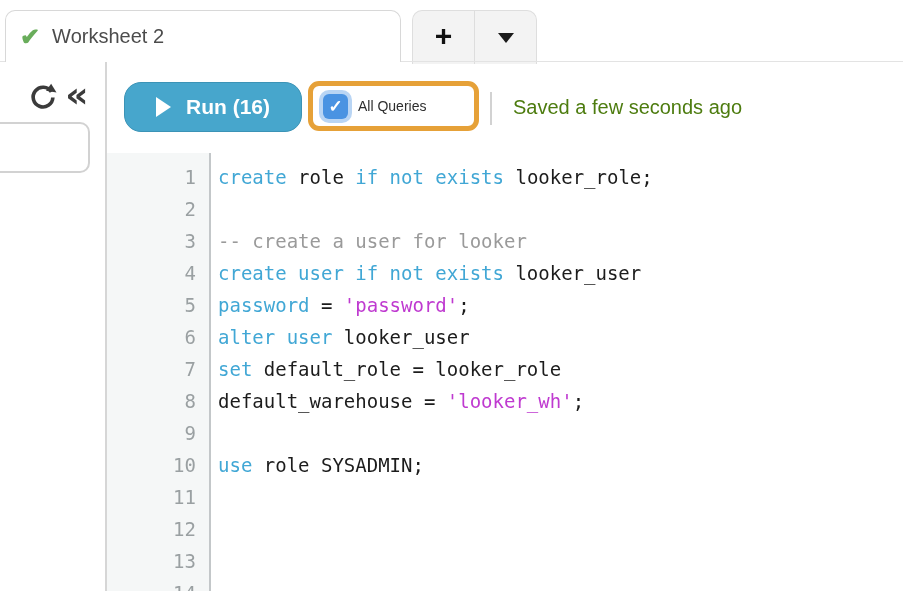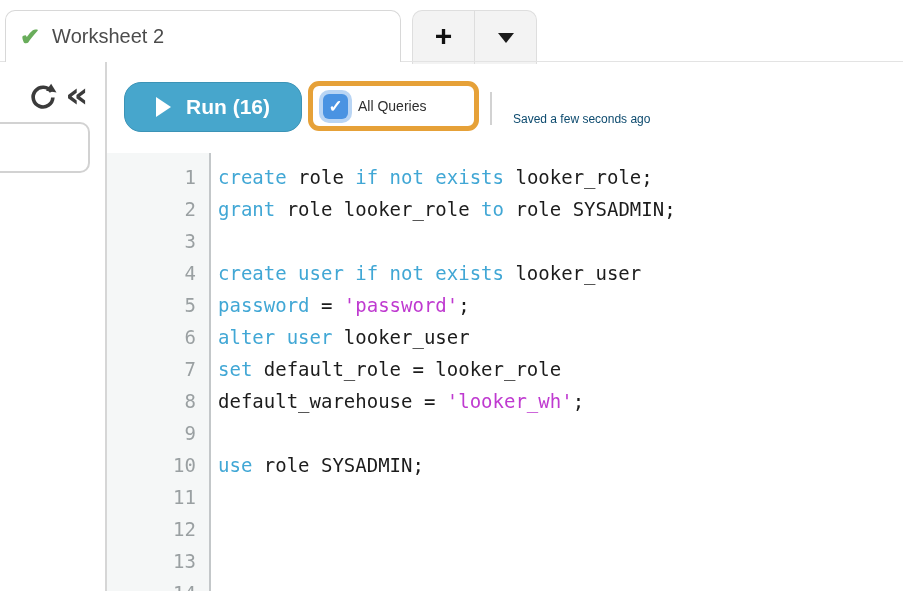--- a/index.html
+++ b/index.html
@@ -39,21 +39,21 @@
       border-bottom:10px solid transparent;}
   .run-label{color:#fff;font-size:21px;font-weight:bold;}
   .aq-highlight{position:absolute;left:308px;top:81px;width:171px;height:50px;
       border:5px solid var(--orange);border-radius:11px;box-sizing:border-box;background:#fff;
       display:flex;align-items:center;padding-left:10px;gap:10px;}
   .aq-checkbox{width:25px;height:25px;background:var(--cb-blue);border-radius:6px;
       box-shadow:0 0 0 4px #b9d5f4;display:flex;align-items:center;justify-content:center;
       color:#fff;font-size:17px;font-weight:bold;cursor:pointer;flex:0 0 auto;}
   .aq-label{font-size:14px;color:#2e2e2e;cursor:pointer;}
   .toolbar-sep{position:absolute;left:490px;top:92px;width:2px;height:33px;background:#d2d2d2;}
-  .saved-status{position:absolute;left:513px;top:112px;font-size:12px;color:#0c4a6e;}
+  .saved-status{position:absolute;left:513px;top:96px;font-size:20px;color:#4d7c0f;}
 
   
   .gutter{position:absolute;left:107px;top:153px;width:102px;height:438px;background:#f5f7f7;
       border-right:2px solid #c3c7c9;box-sizing:content-box;padding-top:8px;text-align:right;
       overflow:hidden;}
   .ln{height:32px;line-height:32px;font-family:"DejaVu Sans Mono",monospace;font-size:19px;
       color:#9aa0a2;padding-right:13px;}
   .codearea{position:absolute;left:211px;top:153px;width:692px;height:438px;padding-top:8px;
       box-sizing:border-box;overflow:hidden;cursor:text;}
   .cl{height:32px;line-height:32px;font-family:"DejaVu Sans Mono",monospace;font-size:19px;
@@ -117,22 +117,22 @@
       <div class="ln">8</div>
       <div class="ln">9</div>
       <div class="ln">10</div>
       <div class="ln">11</div>
       <div class="ln">12</div>
       <div class="ln">13</div>
       <div class="ln">14</div>
     </div>
   <div class="codearea" id="codearea">
       <div class="cl"><span class="tok-k">create</span><span class="tok-p"> role </span><span class="tok-k">if not exists</span><span class="tok-p"> looker_role;</span></div>
-      <div class="cl"><span class="tok-k">grant</span><span class="tok-p"> role looker_role </span><span class="tok-k">to</span><span class="tok-p"> role SYSADMIN;</span></div>
       <div class="cl"></div>
+      <div class="cl"><span class="tok-c">-- create a user for looker</span></div>
       <div class="cl"><span class="tok-k">create user if not exists</span><span class="tok-p"> looker_user</span></div>
       <div class="cl"><span class="tok-k">password</span><span class="tok-p"> = </span><span class="tok-s">'password'</span><span class="tok-p">;</span></div>
       <div class="cl"><span class="tok-k">alter user</span><span class="tok-p"> looker_user</span></div>
       <div class="cl"><span class="tok-k">set</span><span class="tok-p"> default_role = looker_role</span></div>
       <div class="cl"><span class="tok-p">default_warehouse = </span><span class="tok-s">'looker_wh'</span><span class="tok-p">;</span></div>
       <div class="cl"></div>
       <div class="cl"><span class="tok-k">use</span><span class="tok-p"> role SYSADMIN;</span></div>
       <div class="cl"></div>
     </div>
 

